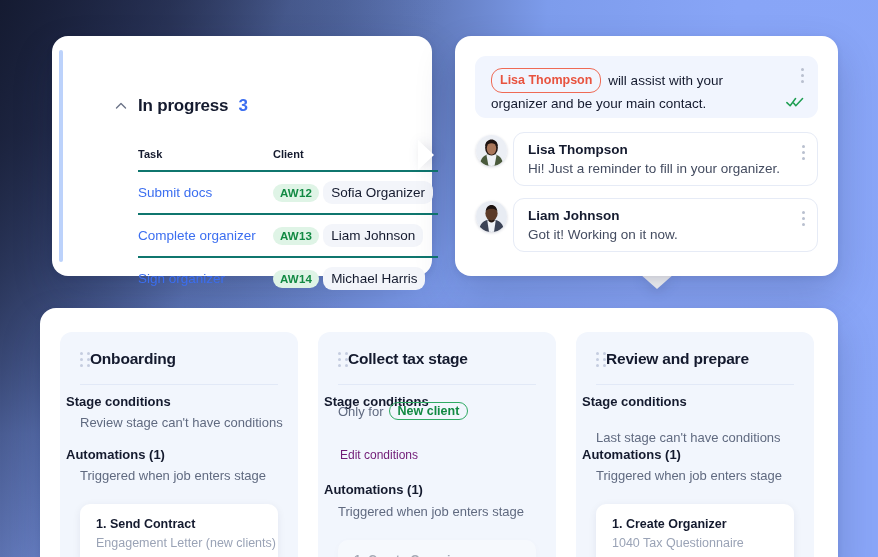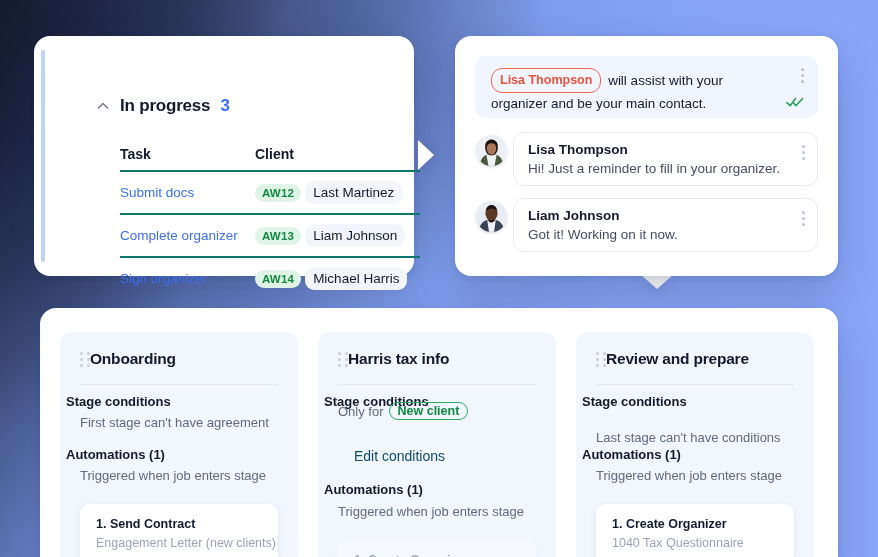--- a/index.html
+++ b/index.html
@@ -20,33 +20,33 @@
   }
 
   
   .card{
     position:absolute;background:#fff;border-radius:16px;
     box-shadow:0 18px 40px rgba(22,32,70,.20), 0 2px 6px rgba(22,32,70,.08);
     z-index:2;
   }
 
   
-  #task-card{left:34px;top:36px;width:380px;height:240px;}
+  #task-card{left:52px;top:36px;width:380px;height:240px;}
   .accent-bar{position:absolute;left:7px;top:14px;bottom:14px;width:4px;border-radius:3px;background:#bcd2fb;}
   .tc-head{position:absolute;left:62px;top:60px;display:flex;align-items:center;gap:10px;}
   .chev{width:14px;height:14px;display:block;}
   .tc-title{font-size:17px;font-weight:700;color:#141a2e;letter-spacing:-.2px;}
   .tc-count{font-size:17px;font-weight:700;color:#3b6ef0;}
   .tc-table{position:absolute;left:86px;top:102px;width:300px;}
   .tc-row{display:flex;align-items:center;height:41px;}
   .tc-row.head{height:32px;}
   .tc-row.bordered{border-top:2px solid #0f766e;}
   .col-task{width:135px;font-size:13.5px;}
   .col-client{flex:1;display:flex;align-items:center;}
-  .th{font-size:14px;font-weight:700;color:#141a2e;}
+  .th{font-size:11px;font-weight:700;color:#141a2e;}
   .task-link{color:#3b6ef0;font-size:13.5px;font-weight:400;cursor:pointer;}
   .badge-green{
     display:inline-block;background:#dff4e6;color:#128a43;font-size:11.5px;font-weight:700;
     padding:3px 7px;border-radius:9px;letter-spacing:.2px;
   }
   .client-pill{
     display:inline-block;background:#f3f5fa;color:#141a2e;font-size:13.5px;
     padding:4px 8px;border-radius:9px;margin-left:4px;white-space:nowrap;
   }
   
@@ -99,21 +99,21 @@
     background:#f2f6fd;border-radius:12px 12px 0 0;
   }
   #stage-1{left:20px;} #stage-2{left:278px;} #stage-3{left:536px;}
   .stage-head{position:absolute;left:20px;top:18px;display:flex;align-items:center;}
   .drag-dots{display:grid;grid-template-columns:3px 3px;grid-auto-rows:3px;gap:3px 4px;cursor:grab;}
   .drag-dots i{width:3px;height:3px;border-radius:50%;background:#c5cde0;display:block;}
   .stage-title{font-size:15.5px;font-weight:700;color:#141a2e;letter-spacing:-.2px;}
   .stage-rule{position:absolute;left:20px;right:20px;top:52px;height:1px;background:#e2e9f7;}
   .s-h{position:absolute;left:6px;font-size:13px;font-weight:700;color:#141a2e;}
   .s-p{position:absolute;left:20px;font-size:13px;color:#606a80;}
-  .s-link{position:absolute;left:36px;font-size:14px;color:#0c4a6e;cursor:pointer;}
+  .s-link{position:absolute;left:22px;font-size:12px;color:#701a75;cursor:pointer;}
   .pill-greenline{
     display:inline-block;border:1.4px solid #2faa63;color:#128a43;
     font-size:12.5px;font-weight:700;border-radius:11px;padding:1px 8px;margin-left:5px;vertical-align:1px;
   }
   .auto-card{
     position:absolute;left:20px;width:198px;height:62px;background:#fff;
     border-radius:10px;box-shadow:0 2px 8px rgba(22,32,70,.07);overflow:hidden;
   }
   .auto-card .t{position:absolute;left:16px;top:13px;font-size:12.5px;font-weight:700;color:#141a2e;}
   .auto-card .s{position:absolute;left:16px;top:32px;font-size:12.5px;color:#9aa3b6;}
@@ -140,21 +140,21 @@
         <div class="col-task th">Task</div>
         <div class="col-client th">Client</div>
       </div>
 
       <div class="tc-row bordered">
         <div class="col-task">
           <span class="task-link">Submit docs</span>
         </div>
         <div class="col-client">
           <span class="badge-green">AW12</span>
-          <span class="client-pill">Last Martinez</span>
+          <span class="client-pill">Sofia Organizer</span>
         </div>
       </div>
 
       <div class="tc-row bordered">
         <div class="col-task">
           <span class="task-link">Complete organizer</span>
         </div>
         <div class="col-client">
           <span class="badge-green">AW13</span>
           <span class="client-pill">Liam Johnson</span>
@@ -242,40 +242,40 @@
             <i></i>
             <i></i>
             <i></i>
             <i></i>
             <i></i>
           </span>
         <span class="stage-title">Onboarding</span>
       </div>
       <div class="stage-rule"></div>
       <div class="s-h" style="top:62px;">Stage conditions</div>
-      <div class="s-p" style="top:83px;">First stage can't have agreement</div>
+      <div class="s-p" style="top:83px;">Review stage can't have conditions</div>
       <div class="s-h" style="top:115px;">Automations (1)</div>
       <div class="s-p" style="top:136px;">Triggered when job enters stage</div>
       <div class="auto-card" style="top:172px;">
         <span class="t">1. Send Contract</span>
         <span class="s">Engagement Letter (new clients)</span>
       </div>
     </div>
 
     <div class="stage" id="stage-2">
       <div class="stage-head">
         <span class="drag-dots">
             <i></i>
             <i></i>
             <i></i>
             <i></i>
             <i></i>
             <i></i>
           </span>
-        <span class="stage-title">Harris tax info</span>
+        <span class="stage-title">Collect tax stage</span>
       </div>
       <div class="stage-rule"></div>
       <div class="s-h" style="top:62px;">Stage conditions</div>
       <div class="s-p" style="top:70px;">
         <span>Only for</span><span class="pill-greenline">New client</span>
       </div>
       <div class="s-link" style="top:116px;">Edit conditions</div>
       <div class="s-h" style="top:150px;">Automations (1)</div>
       <div class="s-p" style="top:172px;">Triggered when job enters stage</div>
       <div class="auto-card faded" style="top:208px;">

